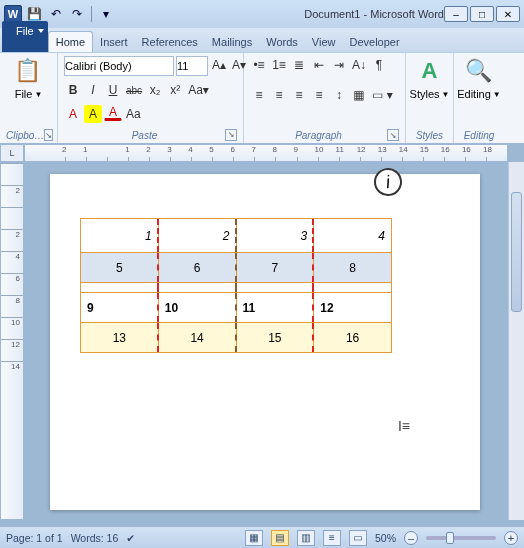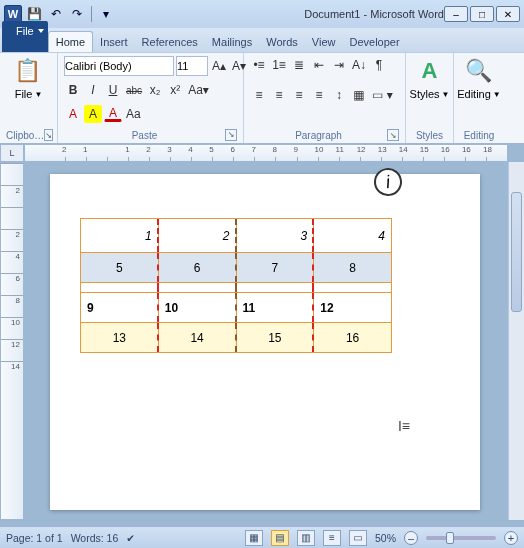--- a/index.html
+++ b/index.html
@@ -18,25 +18,25 @@
 
 .tabstrip { height: 24px; background: linear-gradient(#d9e6f5,#c8d8ec); display: flex; align-items: flex-end; font-size: 11px; }
 .filetab { background: #1e4a8a; color: #fff; padding: 4px 14px 15px 14px; margin-left: 2px; border-radius: 2px 2px 0 0; position: relative; text-align: right; }
 .filetab:after { content:""; position:absolute; right:4px; top:8px; border-left:3px solid transparent; border-right:3px solid transparent; border-top:4px solid #fff; }
 .tab { padding: 4px 7px; color: #32486a; cursor: pointer; }
 .tab.active { background: #f4f8fd; border: 1px solid #9eb7d6; border-bottom: none; border-radius: 3px 3px 0 0; color:#234; }
 
 
 .ribbon { height: 92px; background: #f2f6fb; border-top:1px solid #b8cde6; border-bottom: 1px solid #9eb7d6; display: flex; font-size: 11px; }
 .group { border-right: 1px solid #c3d4e8; padding: 3px 6px 2px 6px; display: flex; flex-direction: column; justify-content: space-between; }
-.grouplabel { text-align: center; color: #5773a1; font-size: 10px; padding-top:2px; }
+.grouplabel { text-align: center; color: #5773a1; font-size: 10px; padding-top:2px;font-style:italic; }
 .big { display: flex; flex-direction: column; align-items: center; justify-content: center; gap:2px; }
 .big .icon { width: 30px; height: 30px; display:flex; align-items:center; justify-content:center; font-size: 22px; }
 .split { display:flex; align-items:center; gap:2px; }
-.row { display:flex; gap:2px; align-items:center; margin-bottom:2px; }
+.row { display:flex; gap:2px; align-items:flex-start; margin-bottom:2px; }
 .btn { min-width: 18px; height: 18px; display: flex; align-items: center; justify-content: center; border: 1px solid transparent; border-radius:2px; padding:0 1px; font-size:12px; color:#333; }
 select.combo, input.combo { height: 20px; border: 1px solid #a9bdd8; font-size: 11px; background:#fff; }
 .dcr { width:12px; height:12px; border:1px solid #8ba3c6; font-size:8px; display:flex; align-items:center; justify-content:center; color:#456; align-self:flex-end; }
 
 
 .workarea { position: relative; height: 376px; background:#9db8d3; }
 .rulercorner { position:absolute; left:0; top:0; width:24px; height:18px; background:#e8eef7; border:1px solid #9eb7d6; font-size:9px; display:flex; align-items:center; justify-content:center; color:#456; }
 .hruler { position:absolute; left:24px; top:0; right:16px; height:18px; background:linear-gradient(#f7fafd,#e3ecf6); border:1px solid #9eb7d6; font-size:8px; color:#556; overflow:hidden; }
 .hruler .ticks { position:absolute; left:40px; top:0; right:0; height:100%; display:flex; }
 .hruler .tick { width:22px; border-left:1px solid #9ab; height:6px; margin-top:12px; position:relative; }

